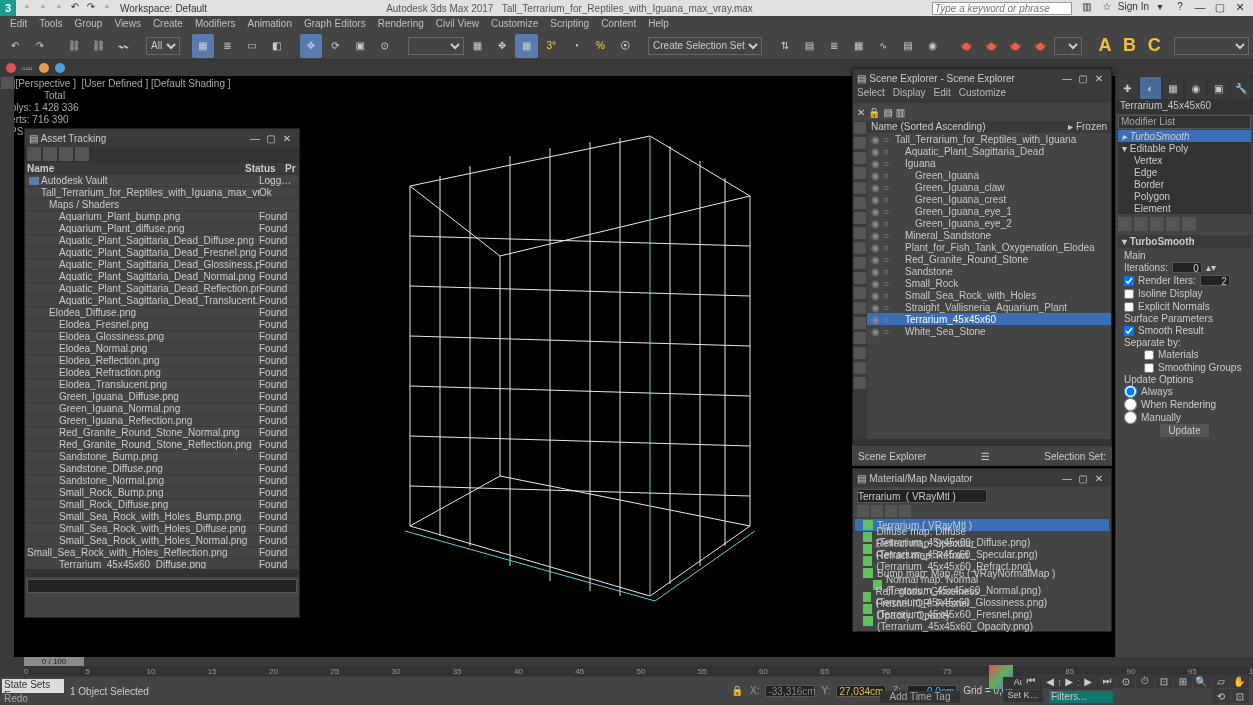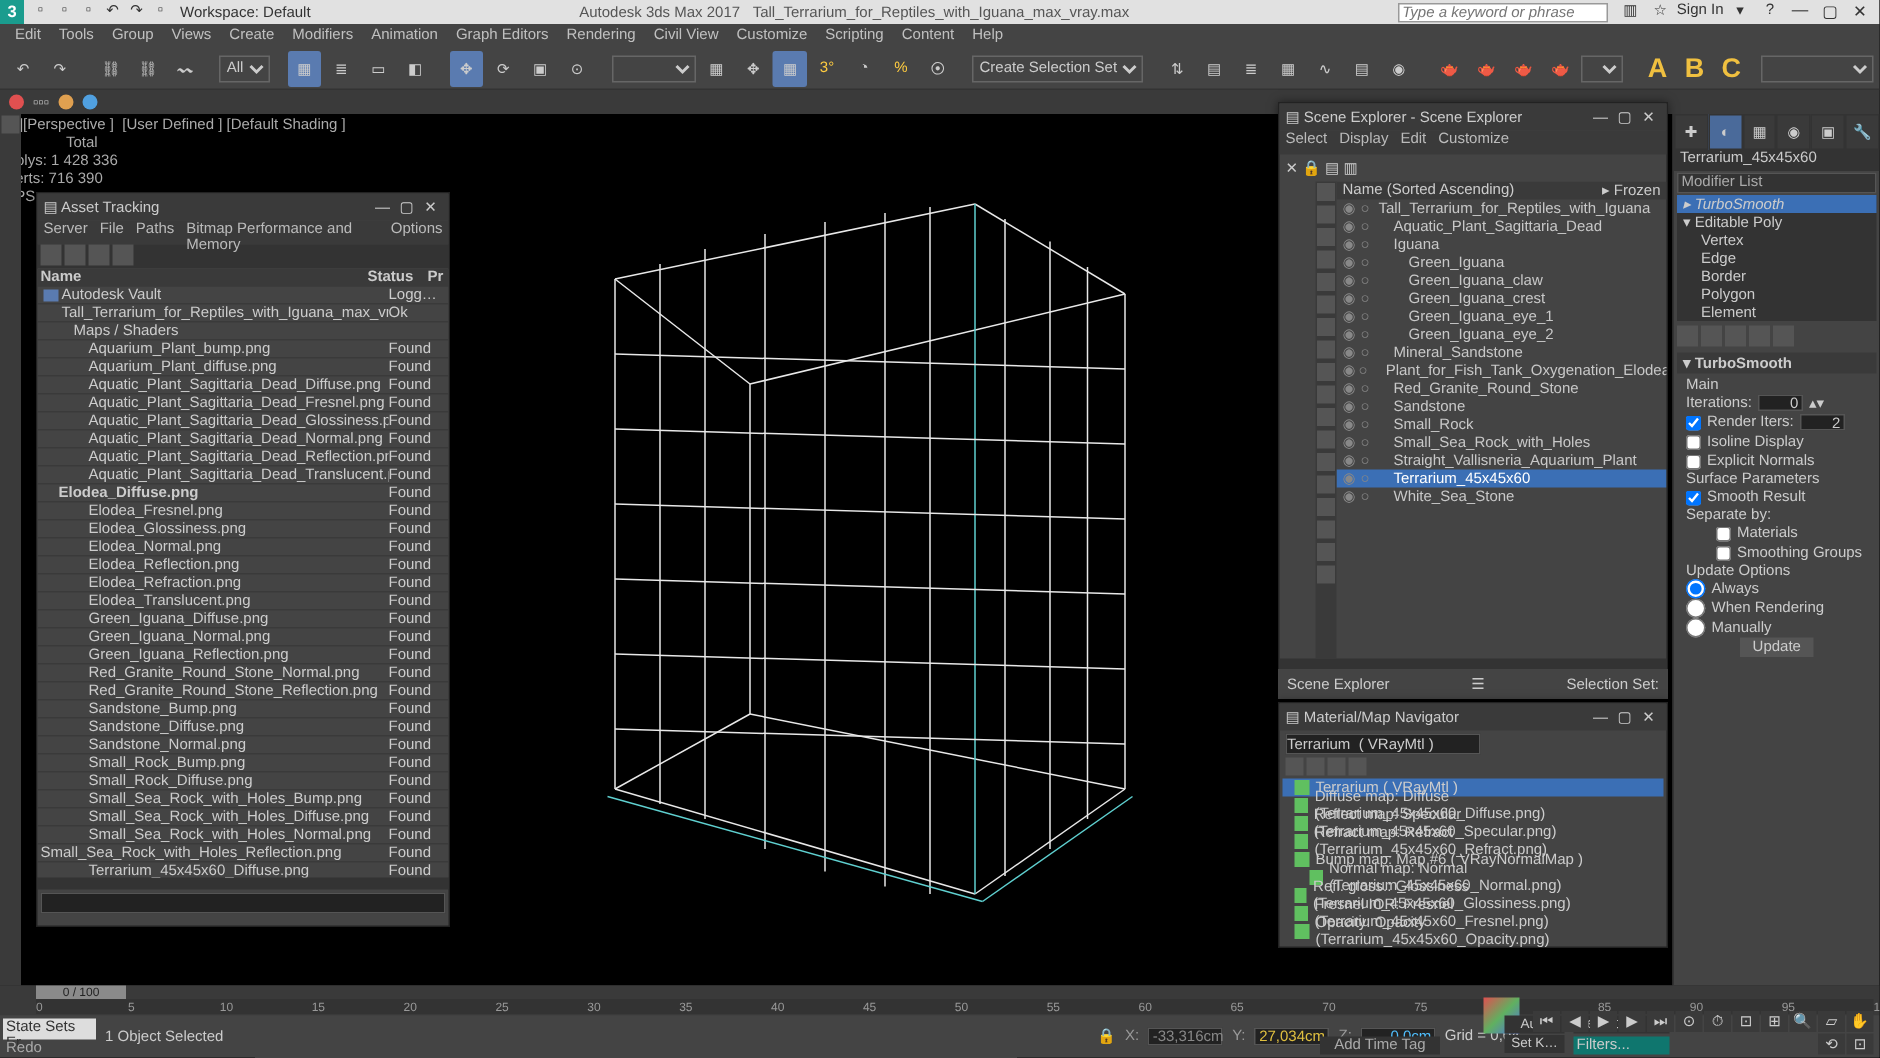--- a/index.html
+++ b/index.html
@@ -44,21 +44,21 @@
 .asset-row .name { flex:1; padding-left:2px; color:#ccc; overflow:hidden; white-space:nowrap; display:flex; align-items:center; gap:2px; }
 .asset-row .status { width:40px; color:#ccc; }
 .asset-header { background:#3a3a3a; font-weight:bold; }
 .fico { width:10px; height:8px; background:#d08020; display:inline-block; }
 .fico.max { background:#1a9c8e; }
 .fico.vault { background:#5a7bb0; }
 .asset-input { height:16px; margin:2px; }
 .asset-input input { width:100%; height:14px; background:#222; border:1px solid #555; color:#ccc; }
 .scene-explorer { left:852px; top:68px; width:260px; height:390px; }
 .se-tools { height:18px; display:flex; justify-content:space-between; padding:0 4px; align-items:center; }
-.se-body { display:flex; height:calc(100% - 70px);margin-left:24px; }
+.se-body { display:flex; height:calc(100% - 70px); }
 .se-side { width:14px; background:#3a3a3a; display:flex; flex-direction:column; gap:1px; }
 .se-side span { width:12px; height:12px; background:#555; margin:1px; }
 .se-tree { flex:1; overflow:hidden; }
 .se-header { height:12px; background:#3a3a3a; padding:0 4px; display:flex; justify-content:space-between; }
 .se-item { height:12px; display:flex; align-items:center; gap:2px; padding-left:4px; color:#c8c8c8; }
 .se-item.sel { background:#3b6fb5; color:#fff; }
 .se-item .vis { width:10px; color:#888; }
 .se-item .frz { width:10px; color:#888; }
 .se-item .oico { width:10px; height:10px; background:#5aa0d0; }
 .se-bottom { position:absolute; left:852px; top:446px; width:260px; height:20px; background:#444; display:flex; align-items:center; justify-content:space-between; padding:0 6px; }
@@ -262,27 +262,20 @@
 
 <div class="left-rail">
   <span></span>
 </div>
 
 <div class="panel asset-tracking">
   <div class="panel-title">
     <span><span>▤</span> <span>Asset Tracking</span></span>
     <span class="ctrls"><span>—</span><span>▢</span><span>✕</span></span>
   </div>
-  <div class="panel-menu" id="asset-menu">
-      <span>Server</span>
-      <span>File</span>
-      <span>Paths</span>
-      <span>Bitmap Performance and Memory</span>
-      <span>Options</span>
-    </div>
   <div class="asset-tools">
     <span></span>
       <span></span>
       <span></span>
       <span></span>
   </div>
   <div class="asset-table">
     <div class="asset-row asset-header">
       <span class="name">Name</span>
       <span class="status">Status</span>
@@ -351,21 +344,21 @@
           </span>
           <span class="status">Found</span>
         </div>
         <div class="asset-row">
           <span class="name" style="padding-left: 34px;">
             <span>Aquatic_Plant_Sagittaria_Dead_Translucent.png</span>
           </span>
           <span class="status">Found</span>
         </div>
         <div class="asset-row">
-          <span class="name" style="padding-left: 14px; font-weight: bold;">
+          <span class="name" style="padding-left: 24px;">
             <span>Elodea_Diffuse.png</span>
           </span>
           <span class="status">Found</span>
         </div>
         <div class="asset-row">
           <span class="name" style="padding-left: 34px;">
             <span>Elodea_Fresnel.png</span>
           </span>
           <span class="status">Found</span>
         </div>

